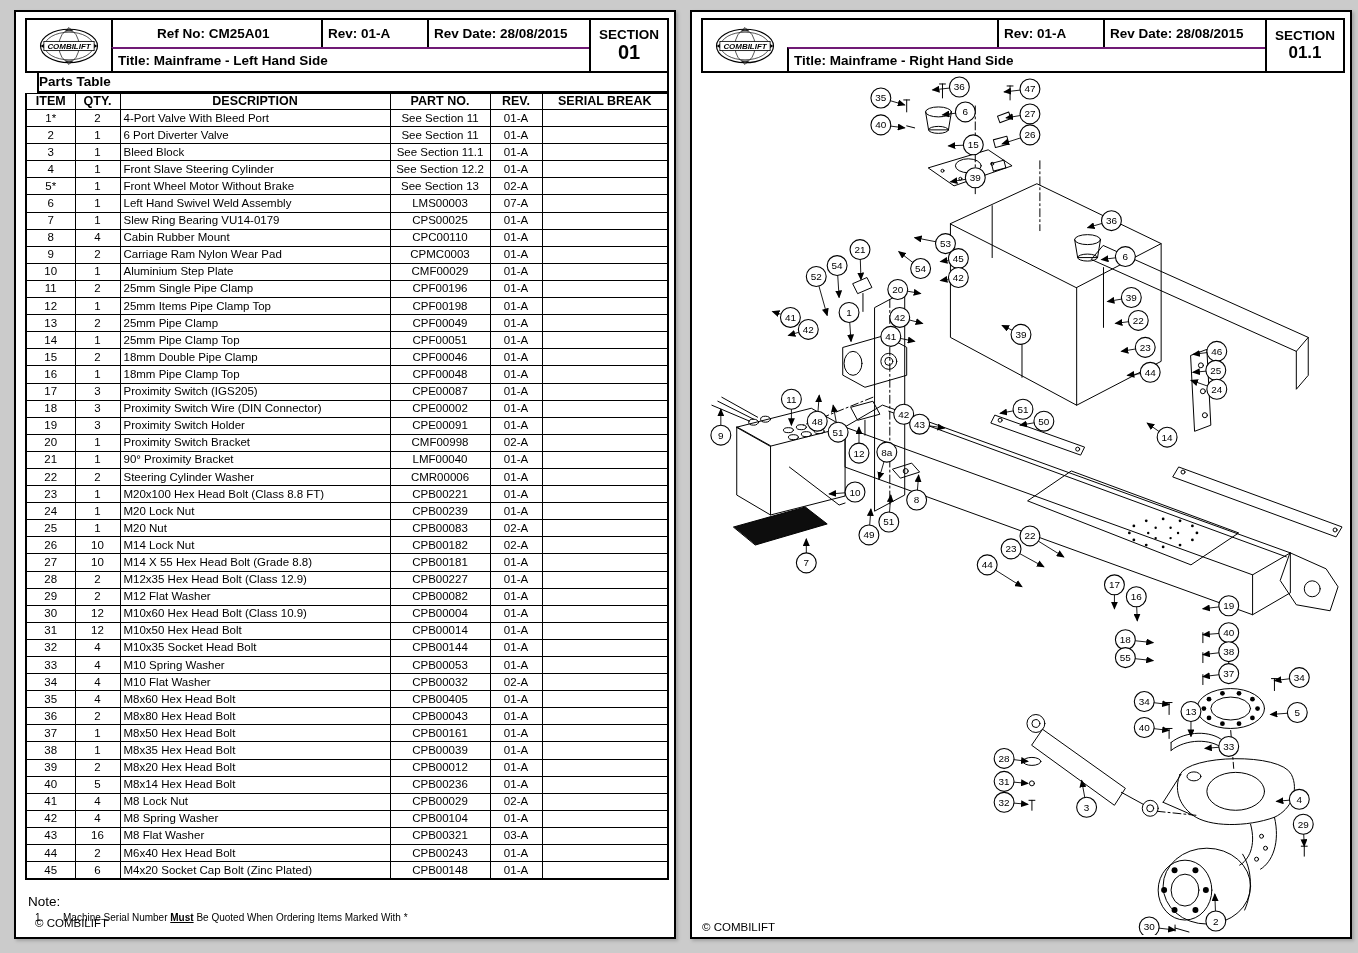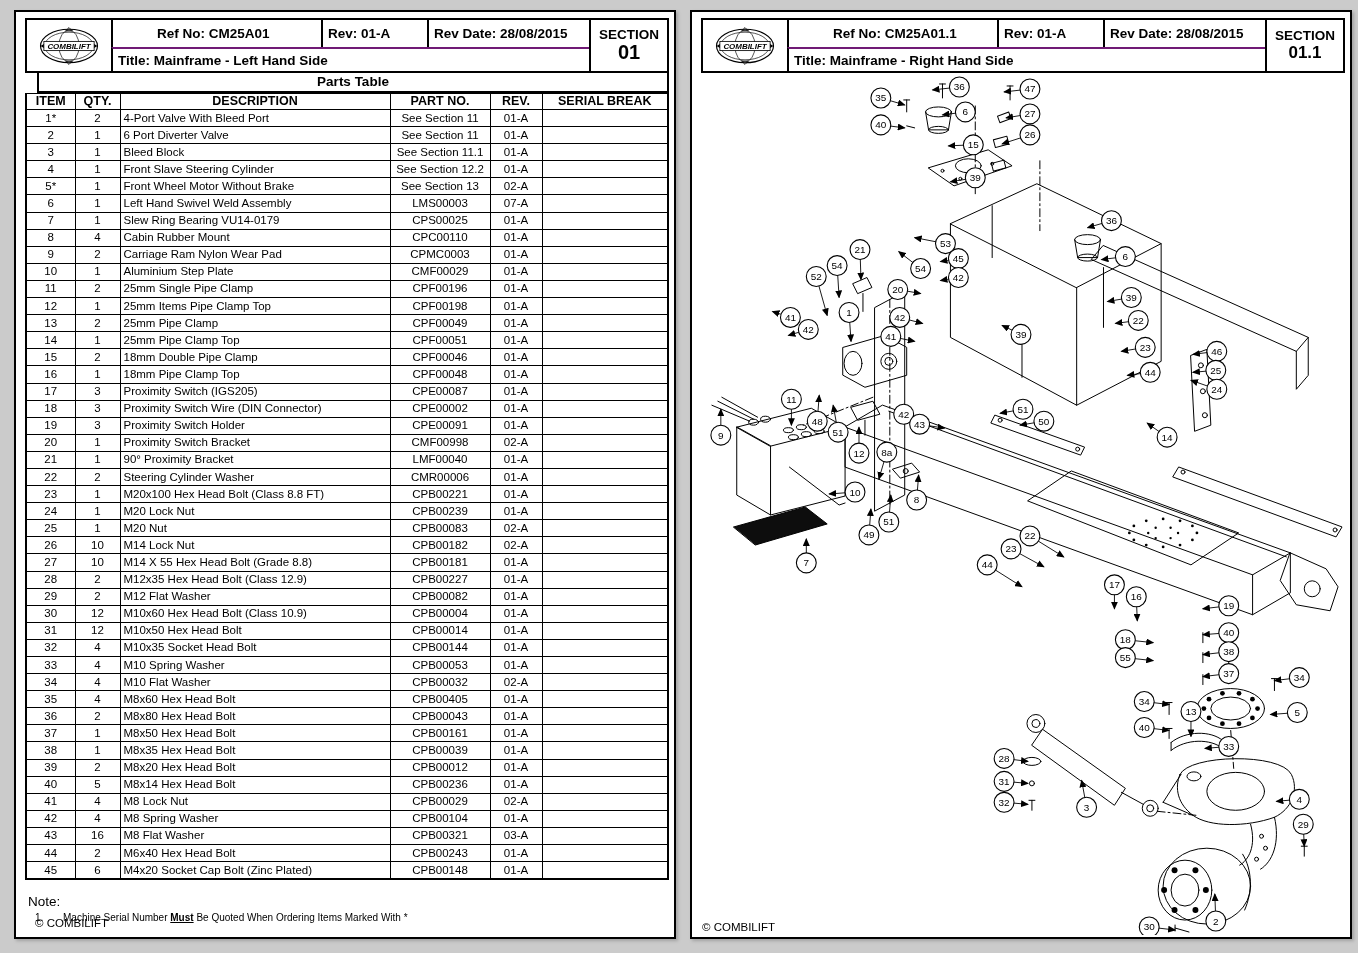--- a/index.html
+++ b/index.html
@@ -14,21 +14,21 @@
   .hdr .logo-cell{grid-row:1/3;grid-column:1;border-left:none;border-top:none;justify-content:center;padding:11px;}
   .hdr .ref-cell{grid-row:1;grid-column:2;border-top:none;padding-left:44px;}
   .hdr .rev-cell{grid-row:1;grid-column:3;border-top:none;}
   .hdr .revdate-cell{grid-row:1;grid-column:4;border-top:none;}
   .hdr .section-cell{grid-row:1/3;grid-column:5;border-top:none;flex-direction:column;justify-content:center;padding:4px;line-height:1.05;}
   .hdr .title-cell{grid-row:2;grid-column:2/5;}
   .section-word{font-size:13.5px;font-weight:bold;}
   .section-num{font-size:20px;font-weight:bold;}
   #page-right .section-num{font-size:17px;}
   
-  .pt-bar{border:2px solid #000;border-top:none;text-align:center;font-weight:bold;font-size:13.5px;padding:1px 0 2px;margin-left:12px;}
+  .pt-bar{border:2px solid #000;border-top:none;font-weight:bold;font-size:13.5px;padding:1px 0 2px;margin-left:12px;}
   table.parts{width:100%;border-collapse:collapse;table-layout:fixed;}
   table.parts th,table.parts td{border:1px solid #000;font-size:11.5px;line-height:13px;padding:0 3px;height:16.1px;overflow:hidden;white-space:nowrap;text-align:center;}
   table.parts th{font-weight:bold;font-size:12.5px;height:15px;}
   table.parts td.col2{text-align:left;}
   table.parts{border:2px solid #000;border-top:none;}
   col.c0{width:49px;}col.c1{width:45px;}col.c2{width:270px;}col.c3{width:100px;}col.c4{width:52px;}col.c5{width:auto;}
   
   .note{margin-top:14px;font-size:13.5px;padding-left:3px;}
   .note-line{margin-top:3px;padding-left:10px;font-size:10px;}
   .note-num{display:inline-block;width:28px;}
@@ -467,21 +467,20 @@
         <svg class="logo-svg" width="74" height="46" viewBox="0 0 74 46">
           <ellipse cx="37" cy="23" rx="34" ry="20" fill="none" stroke="#000" stroke-width="1.4"></ellipse>
           <ellipse cx="37" cy="23" rx="29" ry="16.5" fill="none" stroke="#000" stroke-width="0.8"></ellipse>
           <ellipse cx="37" cy="23" rx="12" ry="19" fill="none" stroke="#000" stroke-width="0.8"></ellipse>
           <path d="M33,5 L37,1 L41,5 Z M33,41 L37,45 L41,41 Z" fill="none" stroke="#000" stroke-width="1"></path>
           <path d="M3,23 L8,20 L8,26 Z M71,23 L66,20 L66,26 Z" fill="#000"></path>
           <rect x="7" y="17.5" width="60" height="11" fill="#fff" stroke="#000" stroke-width="1"></rect>
           <text x="37" y="26.5" text-anchor="middle" font-size="9.5" font-weight="bold" font-style="italic" font-family="Liberation Sans, sans-serif">COMBILIFT</text>
         </svg>
       </div>
-      <div class="ref-cell">Ref No: CM25A01.1</div>
       <div class="rev-cell">Rev: 01-A</div>
       <div class="revdate-cell">Rev Date: 28/08/2015</div>
       <div class="section-cell">
         <span class="section-word">SECTION</span>
         <span class="section-num">01.1</span>
       </div>
       <div class="title-cell">Title: Mainframe - Right Hand Side</div>
     </div>
   </div>
 

